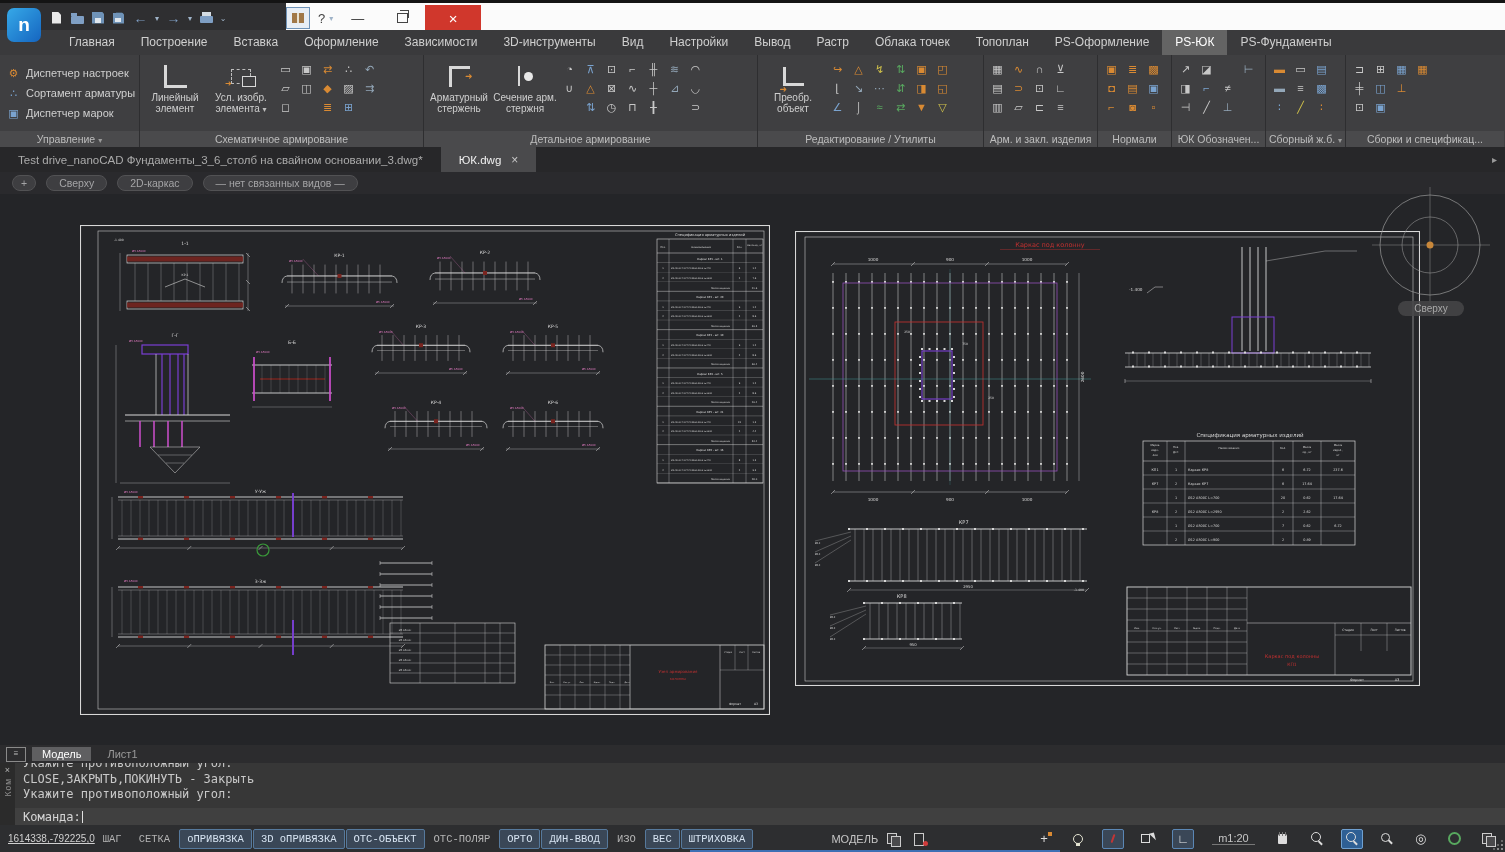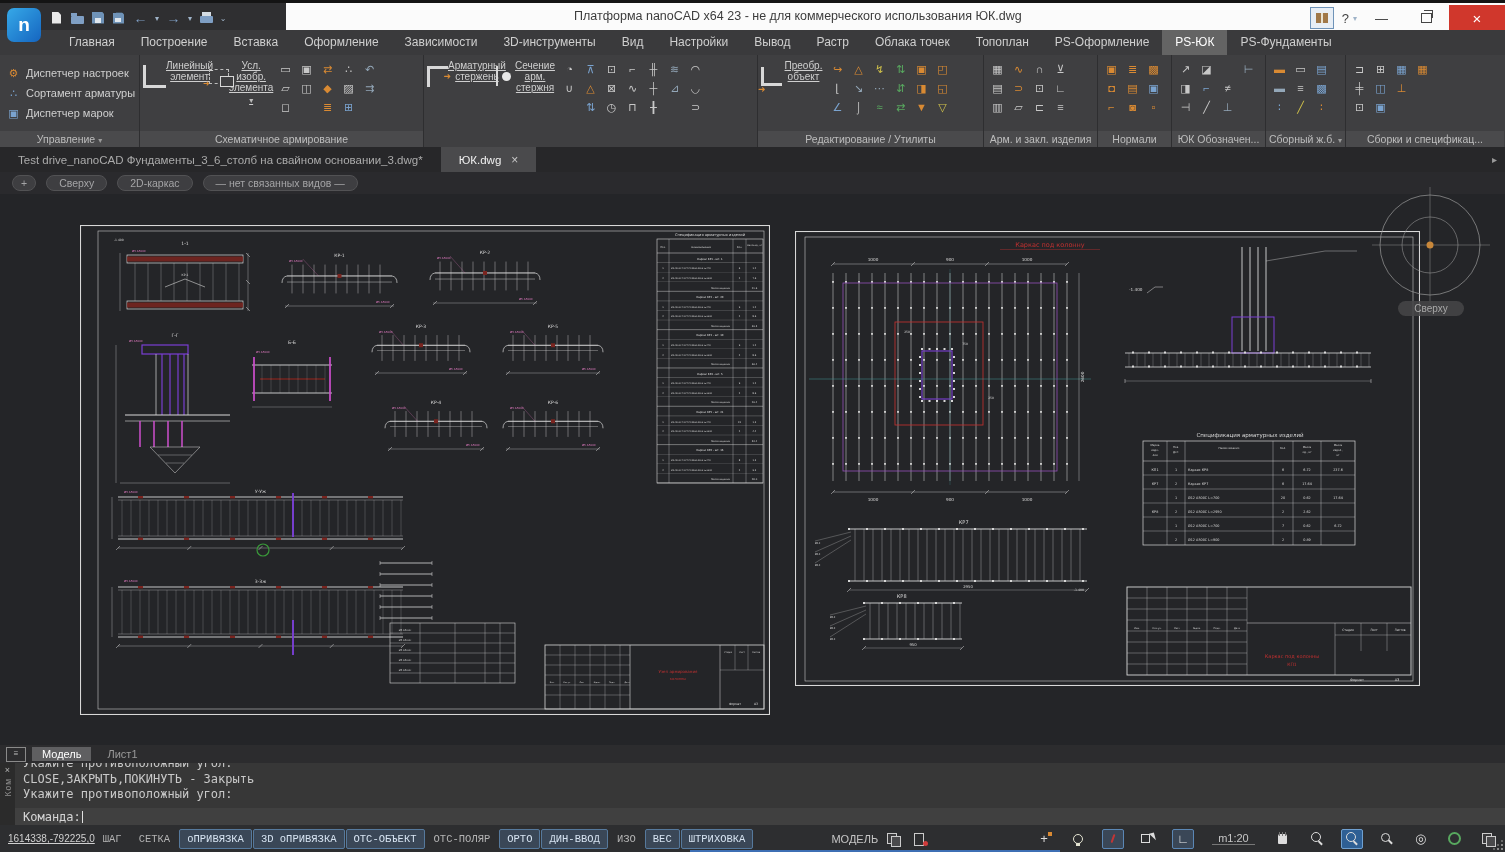--- a/index.html
+++ b/index.html
@@ -48,22 +48,22 @@
   
   .ribbon{position:absolute;left:0;top:55px;width:1505px;height:92px;background:#3f3f41;display:flex;}
   .rpanel{position:relative;height:92px;border-right:1px solid #2e2e30;box-sizing:border-box;}
   .rpanel .caption{position:absolute;left:0;right:0;bottom:0;height:16px;background:#4a4a4c;color:#bdbdbd;
                    font-size:10.5px;line-height:16px;text-align:center;overflow:hidden;white-space:nowrap;}
   .caption .cap-caret{font-size:8px;color:#9a9a9a;}
   .rbody{display:flex;align-items:flex-start;height:76px;padding:2px 3px;box-sizing:border-box;gap:2px;}
   .mgr{display:flex;flex-direction:column;justify-content:center;gap:3px;height:72px;}
   .mgr-row{display:flex;align-items:center;gap:5px;height:17px;color:#cfcfcf;font-size:11px;padding-left:3px;white-space:nowrap;}
   .mgr-ic{width:15px;text-align:center;font-size:11px;}
-  .bigbtn{width:64px;height:70px;display:flex;flex-direction:row;color:#cfcfcf;
-          font-size:10px;text-align:center;line-height:1.12;padding-top:3px;box-sizing:border-box;text-decoration:underline;}
+  .bigbtn{width:64px;height:70px;display:flex;flex-direction:column;align-items:center;color:#cfcfcf;
+          font-size:10px;text-align:center;line-height:1.12;padding-top:3px;box-sizing:border-box;}
   .bigbtn .bicon{height:32px;display:flex;align-items:center;justify-content:center;position:relative;}
   .ic-L{width:20px;height:20px;border-left:3px solid #d8d8d8;border-bottom:3px solid #d8d8d8;}
   .ic-usl{width:18px;height:13px;border:1px dashed #bdbdbd;position:relative;}
   .ic-usl::before{content:"";position:absolute;right:-6px;bottom:-4px;width:12px;height:9px;border:1px solid #d8d8d8;background:#3f3f41;}
   .ic-usl::after{content:"➜";position:absolute;left:-7px;bottom:-6px;color:#d98a33;font-size:8px;}
   .ic-arm{width:18px;height:18px;border-left:3px solid #d8d8d8;border-top:3px solid #d8d8d8;position:relative;}
   .ic-arm::after{content:"➜";position:absolute;right:-3px;top:2px;color:#d98a33;font-size:9px;}
   .ic-sech{width:20px;height:20px;position:relative;}
   .ic-sech::before{content:"";position:absolute;left:3px;top:0;width:2px;height:20px;background:#d8d8d8;}
   .ic-sech::after{content:"";position:absolute;left:9px;top:6px;width:9px;height:9px;border-radius:50%;background:#e8e8e8;}
@@ -164,21 +164,20 @@
       <span class="qi qi-folder"></span>
       <span class="qi qi-save"></span>
       <span class="qi qi-saveall"></span>
       <span class="qi qi-arrow">←</span>
       <span class="caret">▾</span>
       <span class="qi qi-arrow">→</span>
       <span class="caret">▾</span>
       <span class="qi qi-print"></span>
       <span class="caret">⌄</span>
     </div>
-    <div class="title-text">Платформа nanoCAD x64 23 - не для коммерческого использования ЮК.dwg</div>
     <div class="title-right">
       <span class="gift-box">
           <span class="gift-inner"></span>
         </span>
       <span class="help-q">?</span>
       <span class="caret">▾</span>
       <span class="wbtn">—</span>
       <span class="wbtn">
           <span class="restore-glyph"></span>
         </span>
@@ -289,20 +288,21 @@
             <span class="rgi c-w">◡</span>
             <span class="rgi"></span>
             <span class="rgi c-b">⇅</span>
             <span class="rgi c-w">◷</span>
             <span class="rgi c-w">⊓</span>
             <span class="rgi c-w">╂</span>
             <span class="rgi"></span>
             <span class="rgi c-w">⊃</span>
           </div>
       </div>
+      <div class="caption"><span>Детальное армирование</span></div>
     </div>
     <div class="rpanel" style="width:226px">
       <div class="rbody">
         <div class="bigbtn">
           <span class="bicon">
               <span class="ic-preobr"></span>
             </span>
           <span>Преобр. объект</span>
         </div>
         <div class="rgrid" id="grid-edit" style="grid-template-columns: repeat(6, 21px);">

